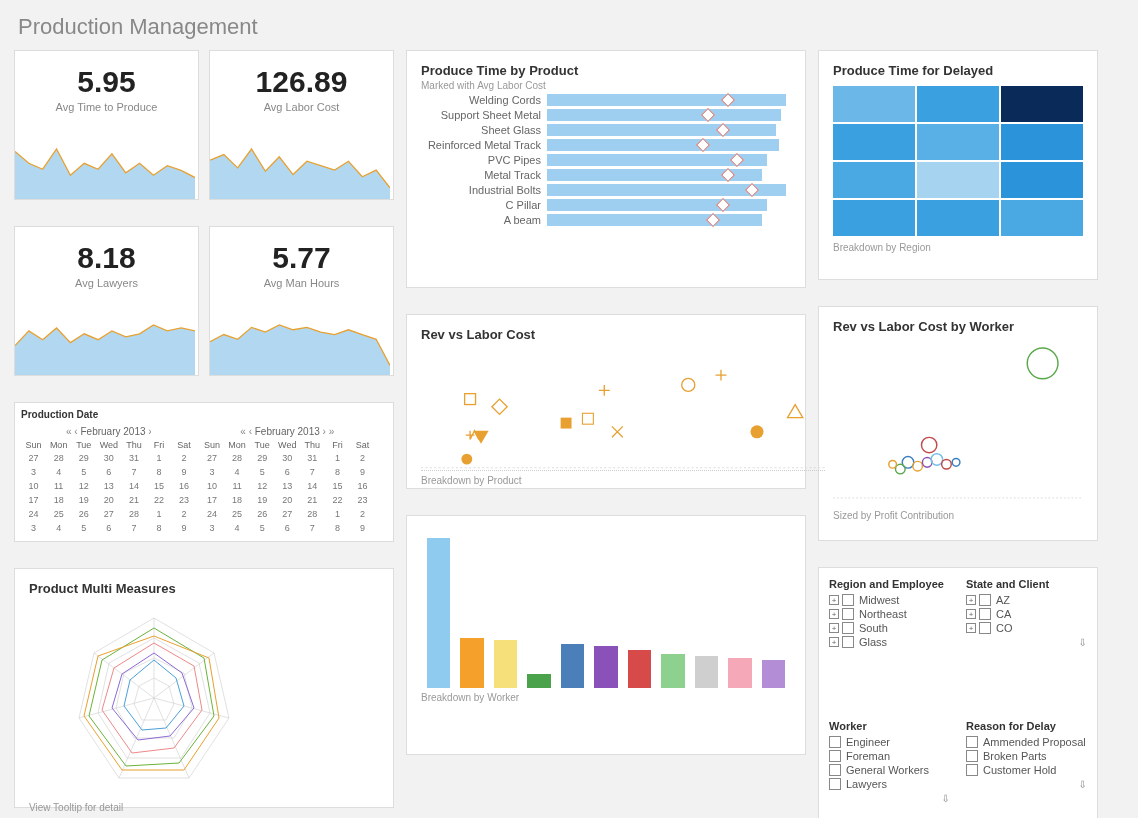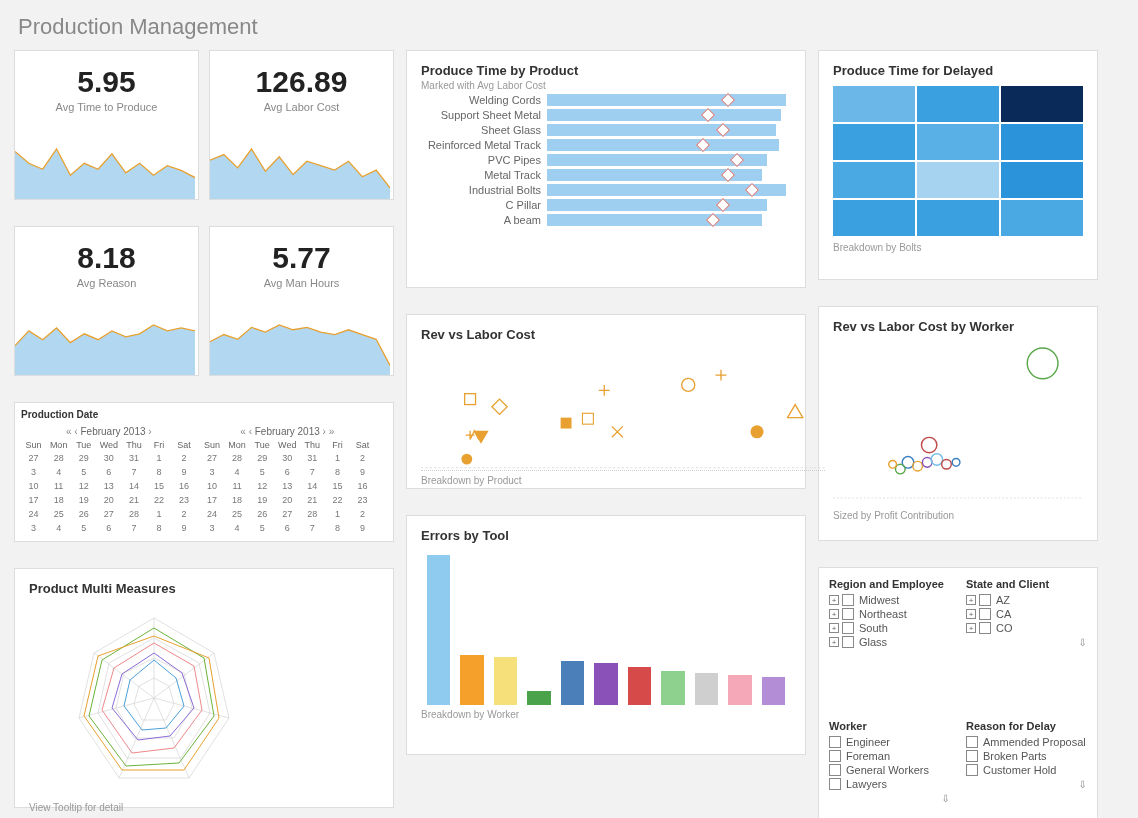--- a/index.html
+++ b/index.html
@@ -63,21 +63,21 @@
      <div class="lbl">Avg Labor Cost</div>
      <svg class="spark" viewBox="0 0 180 55">
               <path d="M0 16.111111111111107 L13.846153846153847 10.555555555555557 L27.692307692307693 23.88888888888889 L41.53846153846154 5 L55.38461538461539 27.22222222222222 L69.23076923076923 12.777777777777779 L83.07692307692308 30.555555555555557 L96.92307692307692 17.22222222222222 L110.76923076923077 21.66666666666667 L124.61538461538461 26.111111111111114 L138.46153846153845 17.22222222222222 L152.30769230769232 32.77777777777778 L166.15384615384616 26.111111111111114 L180 43.888888888888886 L180 55 L0 55 Z" fill="#a8d4ee" opacity="0.9"></path>
               <path d="M0 16.111111111111107 L13.846153846153847 10.555555555555557 L27.692307692307693 23.88888888888889 L41.53846153846154 5 L55.38461538461539 27.22222222222222 L69.23076923076923 12.777777777777779 L83.07692307692308 30.555555555555557 L96.92307692307692 17.22222222222222 L110.76923076923077 21.66666666666667 L124.61538461538461 26.111111111111114 L138.46153846153845 17.22222222222222 L152.30769230769232 32.77777777777778 L166.15384615384616 26.111111111111114 L180 43.888888888888886" fill="none" stroke="#e8a030" stroke-width="1.3"></path>
             </svg>
     </div>
    </div>
    <div class="kpi-row">
     <div class="card kpi">
      <div class="val">8.18</div>
-     <div class="lbl">Avg Reason</div>
+     <div class="lbl">Avg Lawyers</div>
      <svg class="spark" viewBox="0 0 180 55">
               <path d="M0 25.588235294117645 L13.846153846153847 10.882352941176471 L27.692307692307693 19.705882352941174 L41.53846153846154 7.941176470588239 L55.38461538461539 22.647058823529413 L69.23076923076923 13.82352941176471 L83.07692307692308 19.705882352941174 L96.92307692307692 10.882352941176471 L110.76923076923077 16.764705882352942 L124.61538461538461 13.82352941176471 L138.46153846153845 5 L152.30769230769232 10.882352941176471 L166.15384615384616 7.941176470588239 L180 10.882352941176471 L180 55 L0 55 Z" fill="#a8d4ee" opacity="0.9"></path>
               <path d="M0 25.588235294117645 L13.846153846153847 10.882352941176471 L27.692307692307693 19.705882352941174 L41.53846153846154 7.941176470588239 L55.38461538461539 22.647058823529413 L69.23076923076923 13.82352941176471 L83.07692307692308 19.705882352941174 L96.92307692307692 10.882352941176471 L110.76923076923077 16.764705882352942 L124.61538461538461 13.82352941176471 L138.46153846153845 5 L152.30769230769232 10.882352941176471 L166.15384615384616 7.941176470588239 L180 10.882352941176471" fill="none" stroke="#e8a030" stroke-width="1.3"></path>
             </svg>
     </div>
     <div class="card kpi">
      <div class="val">5.77</div>
      <div class="lbl">Avg Man Hours</div>
      <svg class="spark" viewBox="0 0 180 55">
               <path d="M0 21.66666666666667 L13.846153846153847 14.523809523809526 L27.692307692307693 19.285714285714285 L41.53846153846154 7.380952380952387 L55.38461538461539 12.142857142857146 L69.23076923076923 5 L83.07692307692308 9.76190476190476 L96.92307692307692 7.380952380952387 L110.76923076923077 12.142857142857146 L124.61538461538461 14.523809523809526 L138.46153846153845 9.76190476190476 L152.30769230769232 14.523809523809526 L166.15384615384616 19.285714285714285 L180 45.476190476190474 L180 55 L0 55 Z" fill="#a8d4ee" opacity="0.9"></path>
@@ -326,21 +326,20 @@
               <rect x="148" y="58" width="10" height="10"></rect>
             </g>
      <g stroke="#e8a030" stroke-width="1.2">
               <path d="M175 70 l10 10 M185 70 l-10 10"></path>
             </g>
     </svg>
     <div class="csub">Breakdown by Product</div>
    </div>
 
    <div class="card cardpad" style="height:240px">
-    <div class="ctitle">Errors by Tool</div>
     <div class="errbars" id="errbars">
             <div style="height: 150px; background: rgb(143, 203, 238);"></div>
             <div style="height: 50px; background: rgb(245, 160, 42);"></div>
             <div style="height: 48px; background: rgb(246, 224, 122);"></div>
             <div style="height: 14px; background: rgb(74, 162, 74);"></div>
             <div style="height: 44px; background: rgb(74, 127, 186);"></div>
             <div style="height: 42px; background: rgb(138, 82, 184);"></div>
             <div style="height: 38px; background: rgb(214, 74, 74);"></div>
             <div style="height: 34px; background: rgb(142, 208, 142);"></div>
             <div style="height: 32px; background: rgb(207, 207, 207);"></div>
@@ -361,21 +360,21 @@
             <div style="background: rgb(58, 160, 224);"></div>
             <div style="background: rgb(88, 176, 230);"></div>
             <div style="background: rgb(42, 147, 218);"></div>
             <div style="background: rgb(74, 168, 226);"></div>
             <div style="background: rgb(166, 212, 240);"></div>
             <div style="background: rgb(42, 147, 218);"></div>
             <div style="background: rgb(58, 160, 224);"></div>
             <div style="background: rgb(58, 160, 224);"></div>
             <div style="background: rgb(74, 168, 226);"></div>
           </div>
-    <div class="csub">Breakdown by Bolts</div>
+    <div class="csub">Breakdown by Region</div>
    </div>
 
    <div class="card cardpad" style="height:235px">
     <div class="ctitle">Rev vs Labor Cost by Worker</div>
     <svg viewBox="0 0 260 170" style="width:100%;height:170px">
      <g stroke="#ddd" stroke-dasharray="2 2">
               <line x1="0" y1="165" x2="260" y2="165"></line>
             </g>
      <circle cx="218" cy="25" r="16" fill="none" stroke="#5aa84a" stroke-width="1.5"></circle>
      <circle cx="100" cy="110" r="8" fill="none" stroke="#c04a4a" stroke-width="1.5"></circle>

